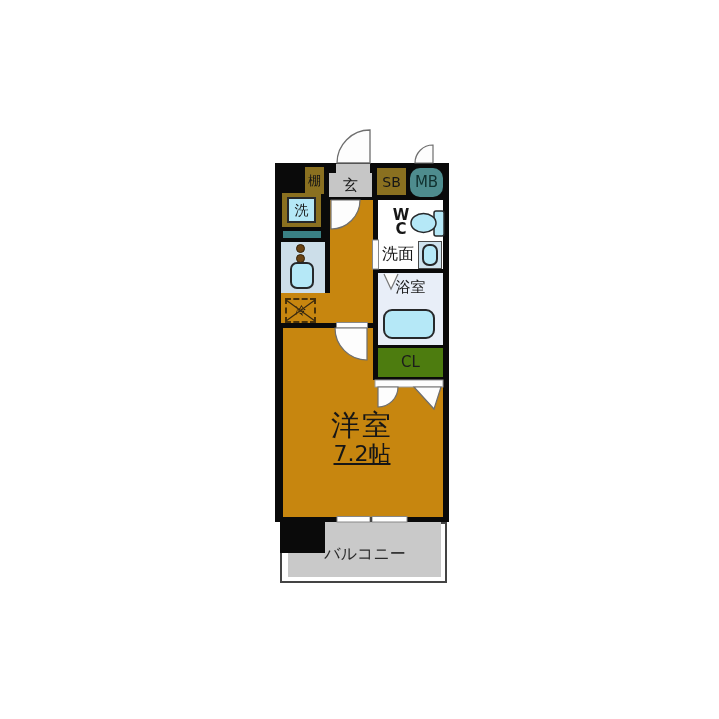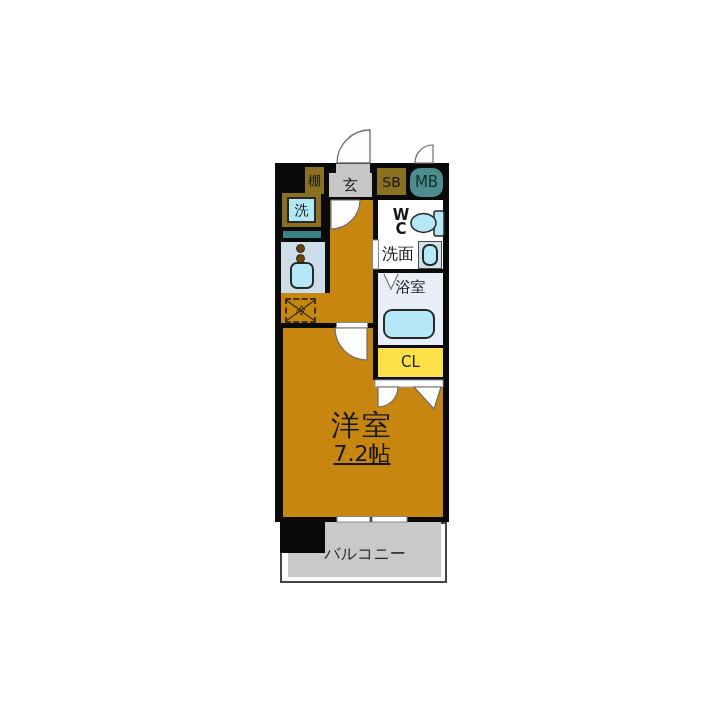--- a/index.html
+++ b/index.html
@@ -67,21 +67,21 @@
   <div class="abs" style="left:418px;top:241px;width:24px;height:28px;background:#cfe3ee;border:1px solid #4a4a4a;box-sizing:border-box;"></div>
   <div class="abs fixture" style="left:422px;top:244px;width:16px;height:22px;border-radius:7px;box-sizing:border-box;"></div>
 
   <div class="abs" style="left:378px;top:273px;width:65px;height:72px;background:#e8eef8;">
     <div class="abs lbl" style="left:0;top:6px;width:65px;height:16px;font-size:15px;">
       <span>浴室</span>
     </div>
     <div class="abs fixture" style="left:5px;top:36px;width:52px;height:30px;border-radius:9px;box-sizing:border-box;"></div>
   </div>
 
-  <div class="abs lbl" style="left:378px;top:348px;width:65px;height:29px;background:#fde047;font-size:15px;color:#1c1c1c;">
+  <div class="abs lbl" style="left:378px;top:348px;width:65px;height:29px;background:#4d7c0f;font-size:15px;color:#1c1c1c;">
     <span>CL</span>
   </div>
 
   <div class="abs lbl" style="left:302px;top:407px;width:120px;height:62px;flex-direction:column;font-size:29px;letter-spacing:2px;font-weight:500;">
     <span>洋室</span>
     <span style="font-size:22px;letter-spacing:0;margin-top:3px;text-decoration:underline;">7.2帖</span>
   </div>
 
   <div class="abs" style="left:280px;top:522px;width:167px;height:61px;border:2px solid #444;background:#fff;box-sizing:border-box;"></div>
   <div class="abs" style="left:288px;top:522px;width:153px;height:55px;background:#c9c9c9;"></div>

